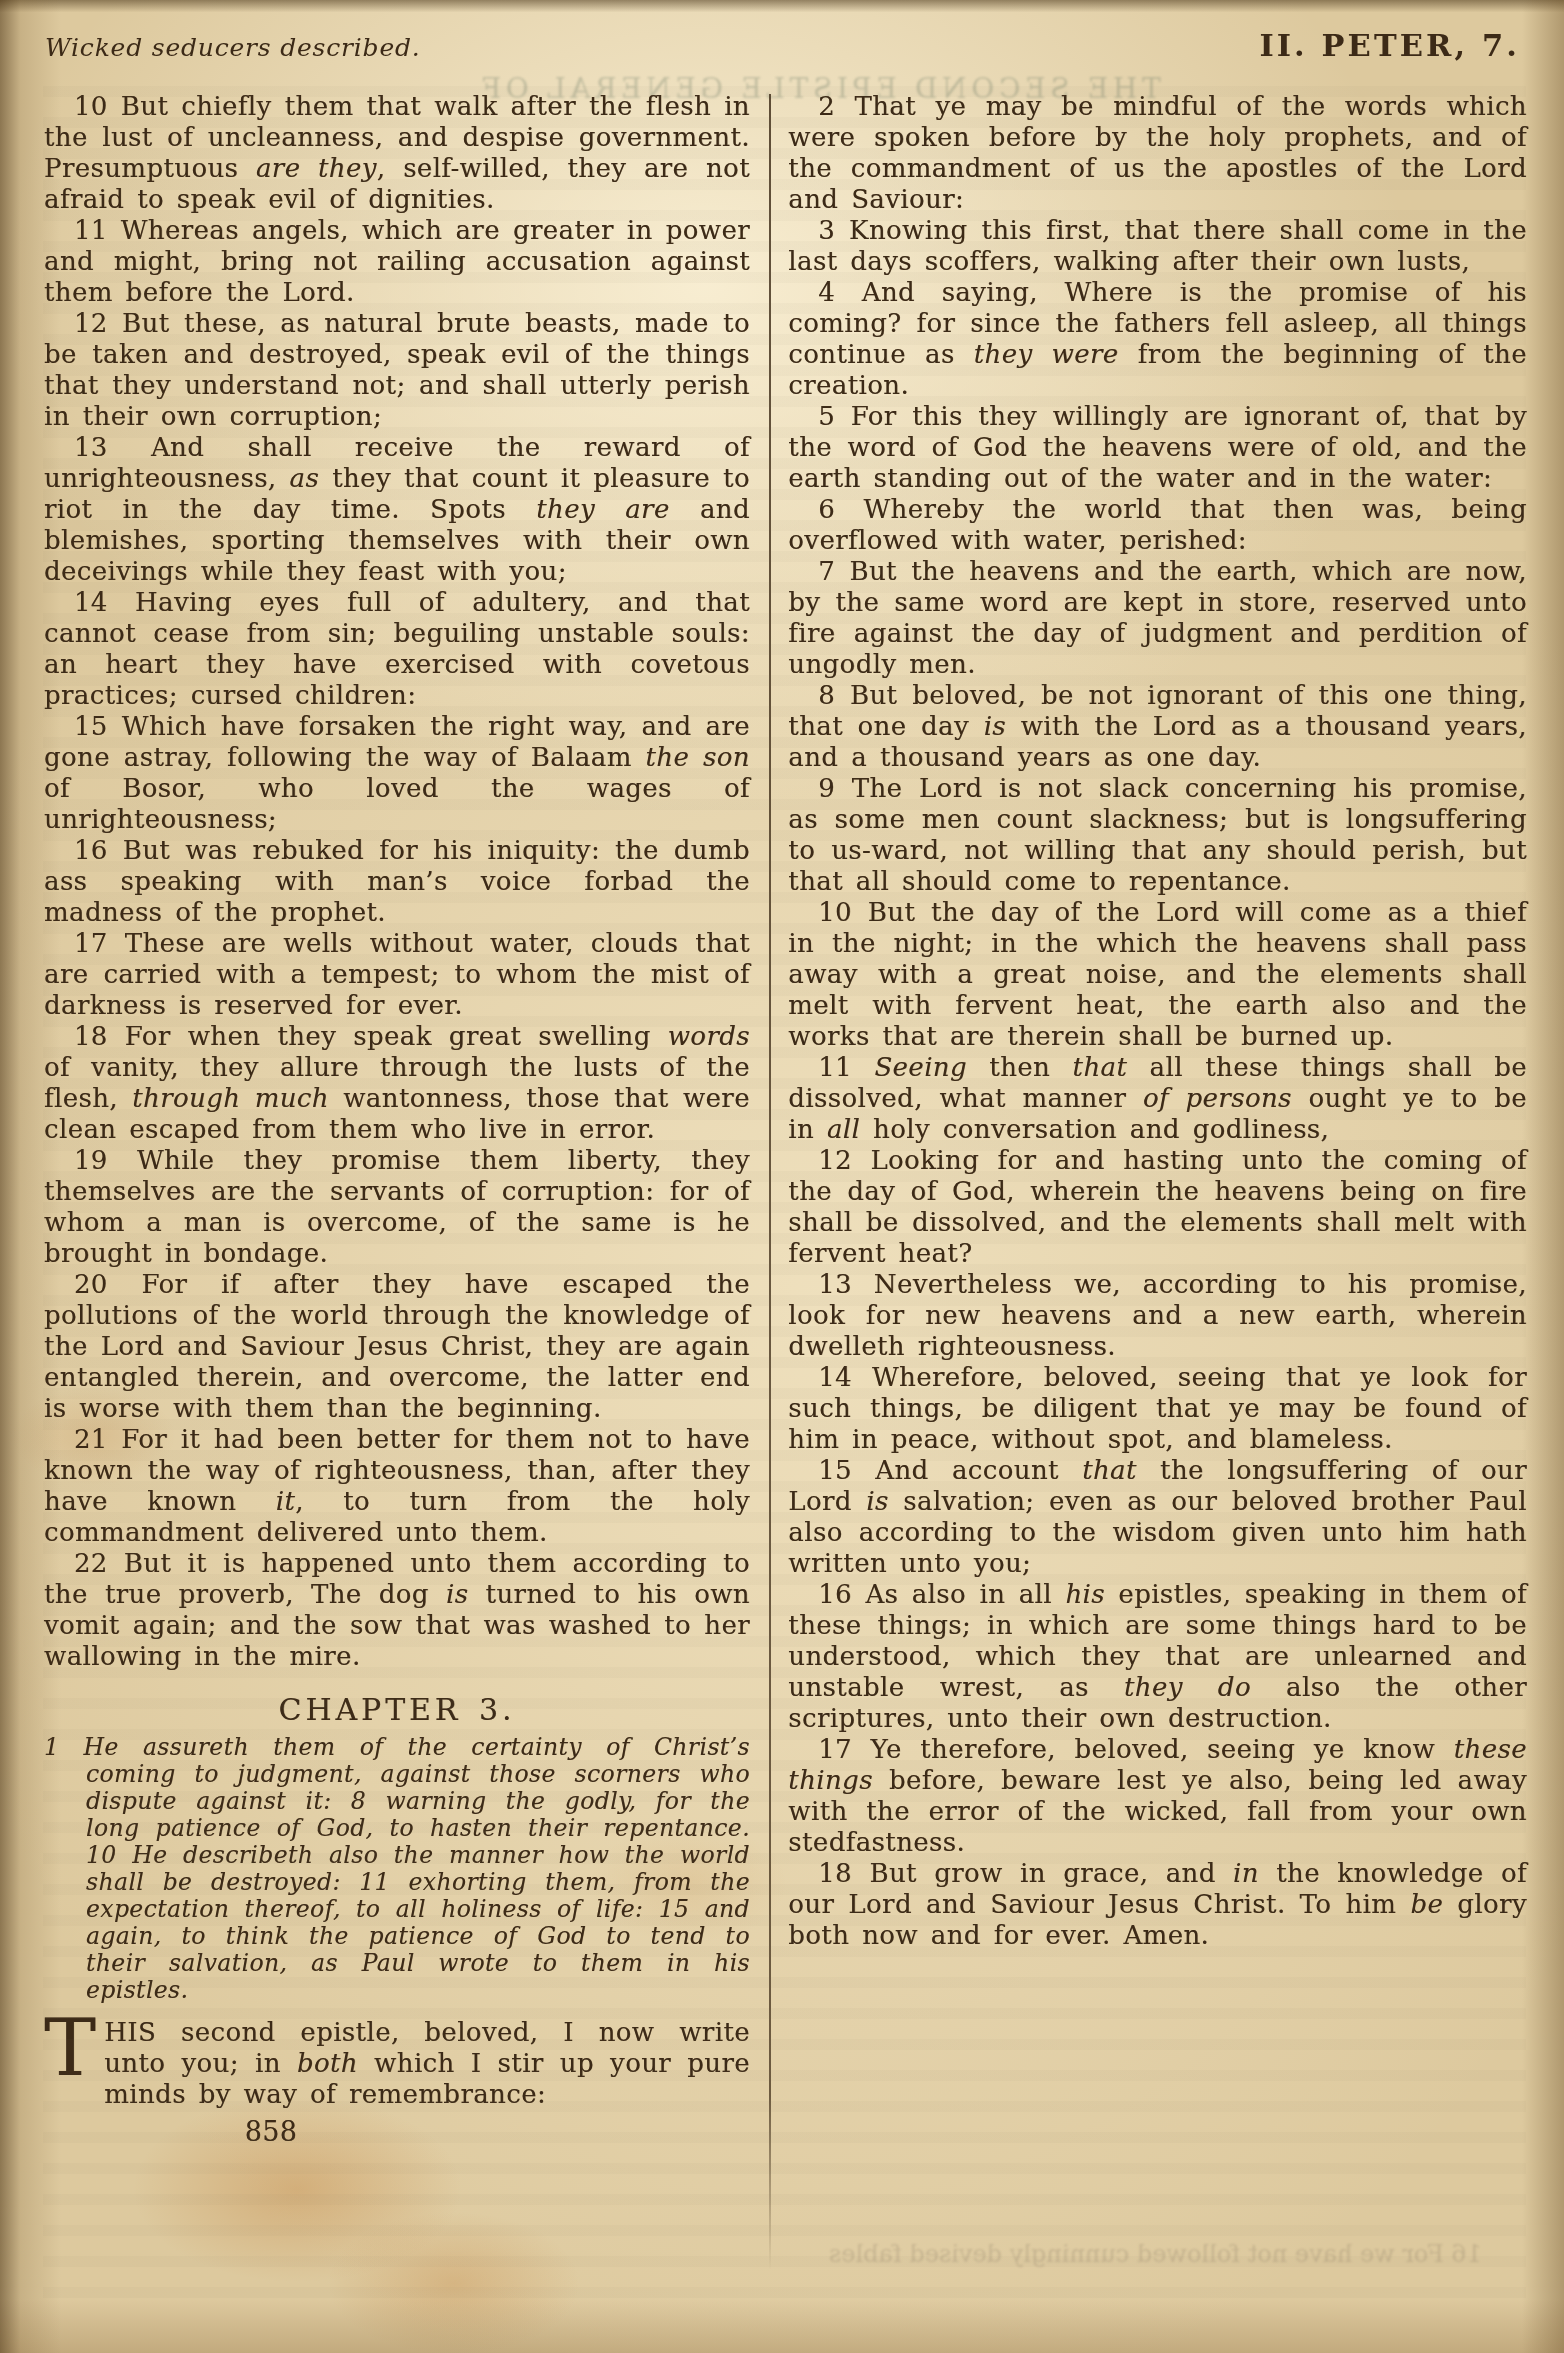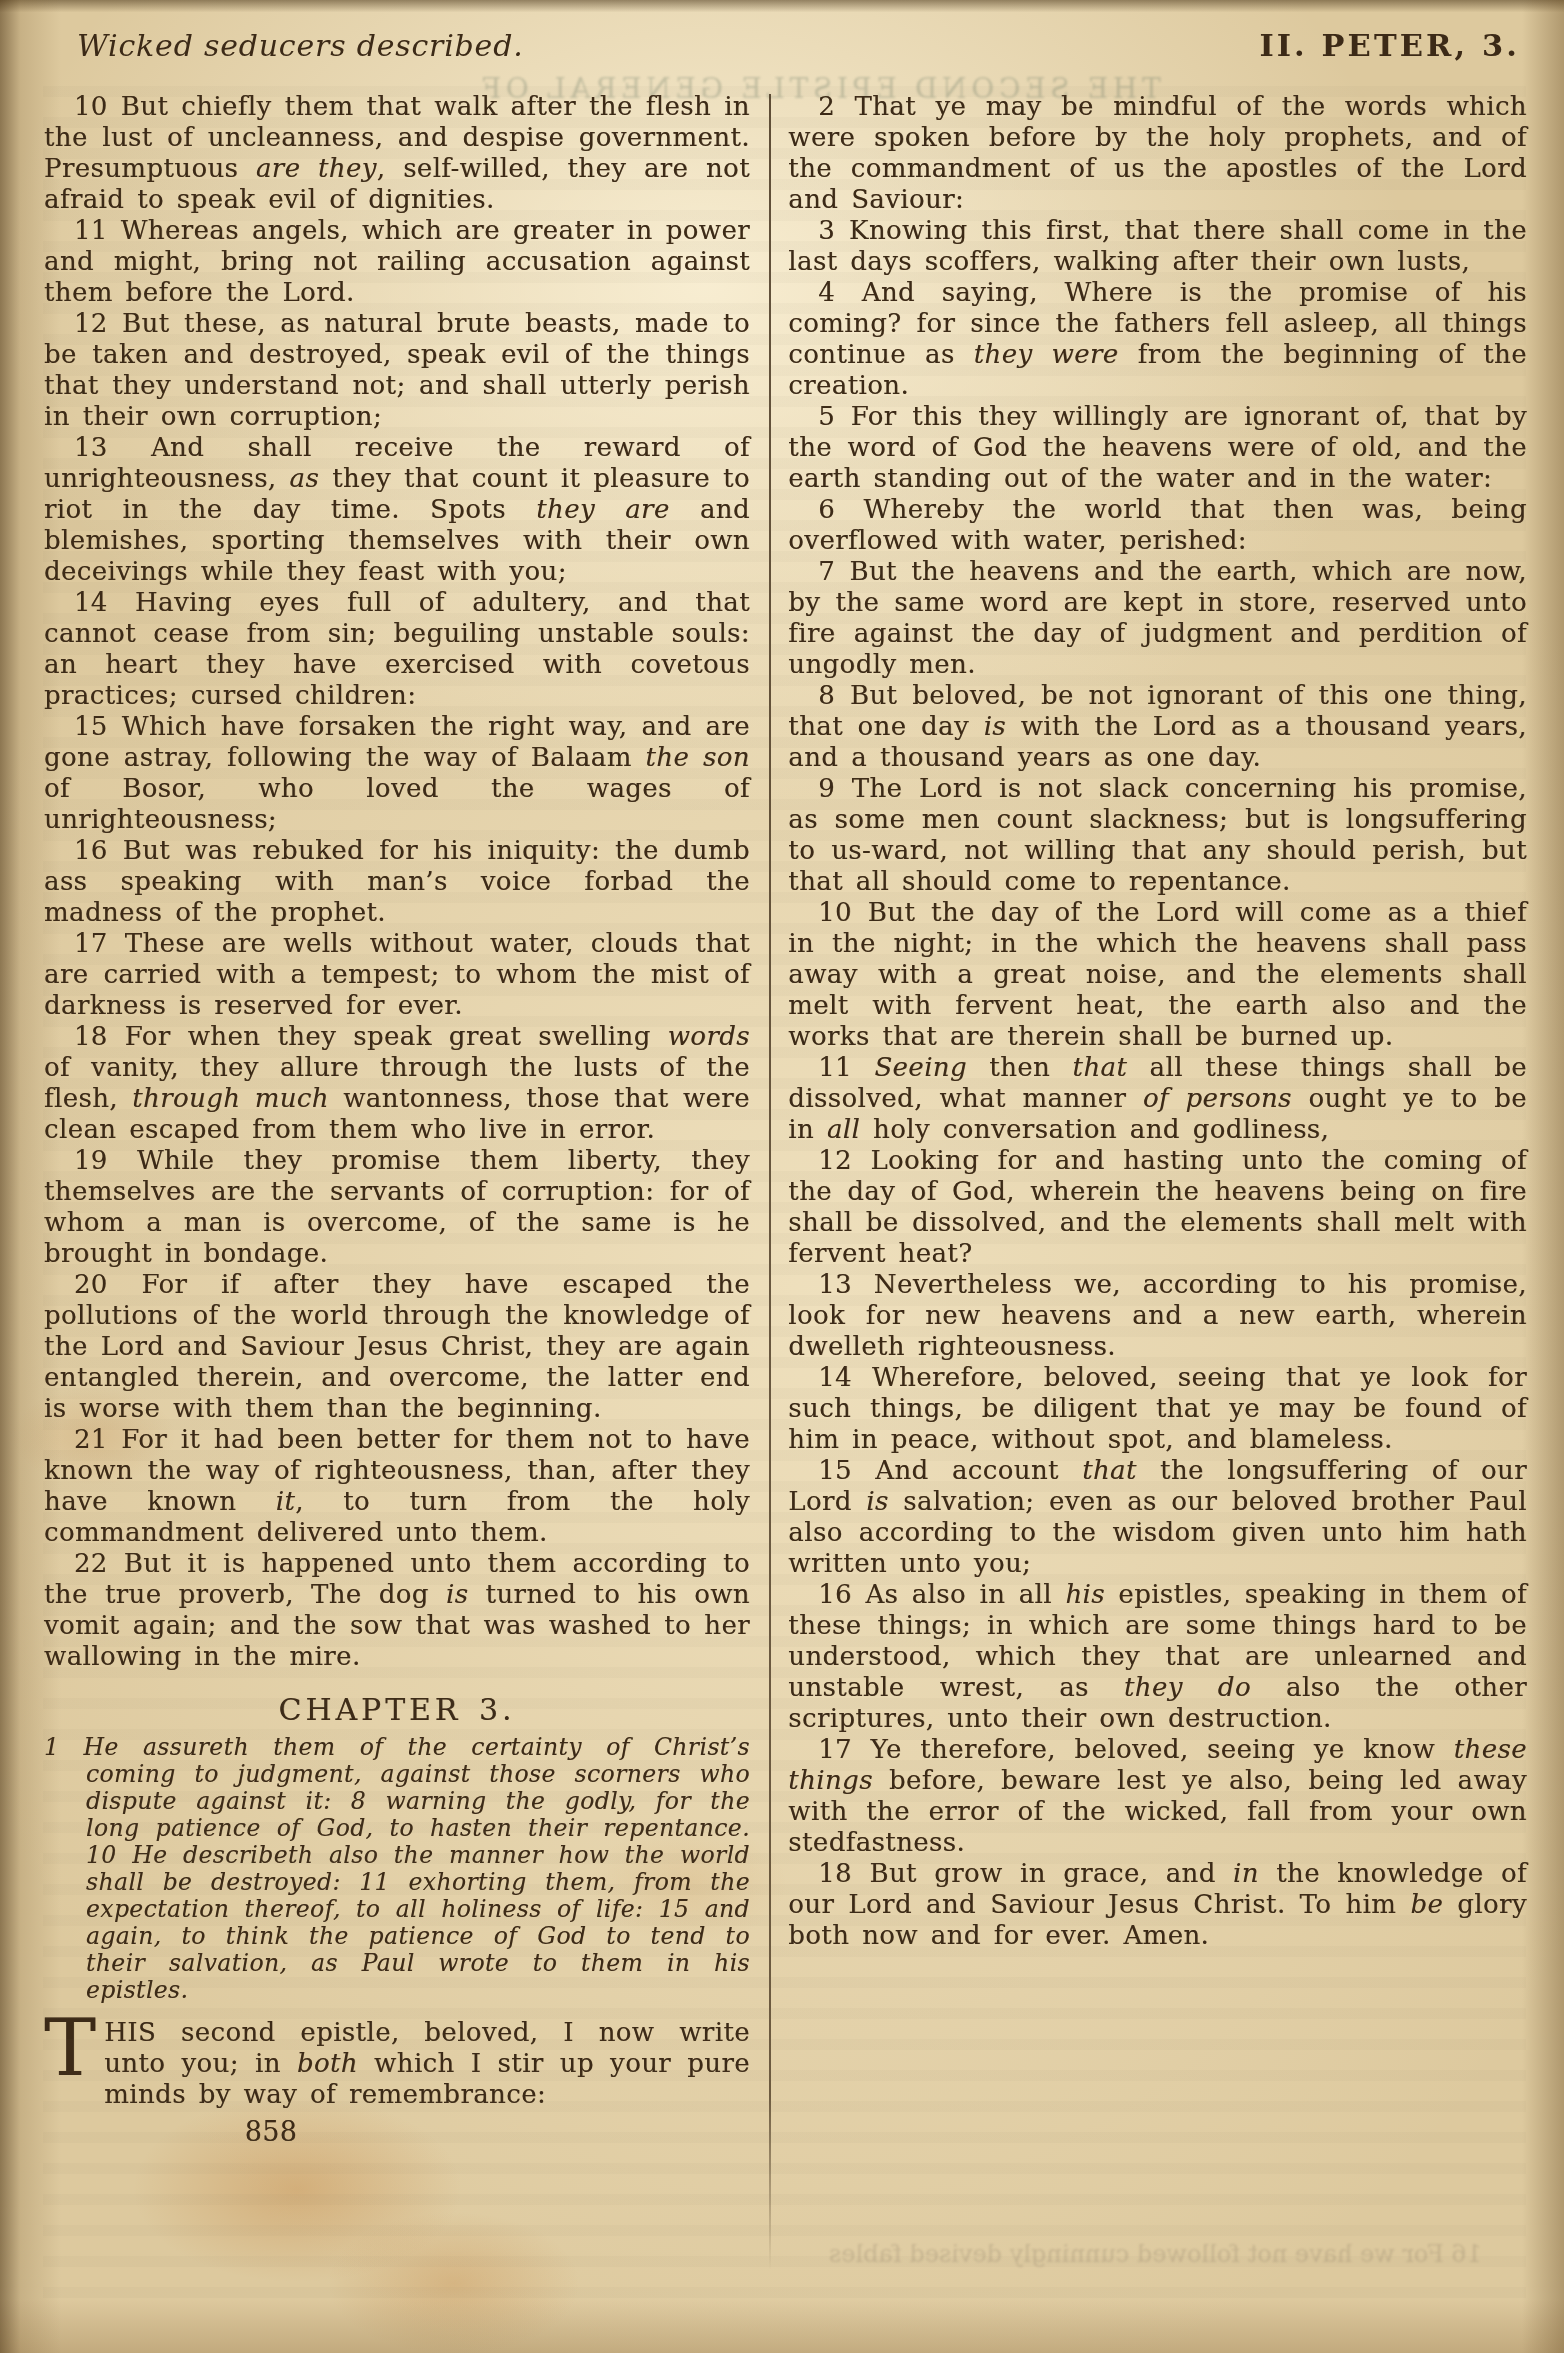--- a/index.html
+++ b/index.html
@@ -25,21 +25,21 @@
   }
   
   .page::after{
     content:"";position:absolute;inset:86px 39px 47px 43px;pointer-events:none;
     background:repeating-linear-gradient(180deg, rgba(120,110,85,0.045) 0 11px, rgba(0,0,0,0) 11px 31px);
   }
   header{
     position:absolute;top:27px;left:45px;right:45px;
     display:flex;justify-content:space-between;align-items:baseline;
   }
-  .h-side{font-style:italic;font-size:30px;letter-spacing:0.8px;margin-left:32px;}
+  .h-side{font-style:italic;font-size:25px;letter-spacing:0.8px;}
   .h-center{font-size:30.5px;letter-spacing:3.1px;font-weight:bold;font-stretch:normal;}
   .columns{
     position:absolute;top:91px;left:44px;right:38px;bottom:23.5px;
     display:flex;align-items:stretch;
   }
   .col{font-size:26px;line-height:31px;text-align:justify;
        letter-spacing:0.015em;word-spacing:0.16em;}
   .col-left{width:706px;flex:none;}
   .col-right{flex:1;}
   .divider{
@@ -78,21 +78,21 @@
 </style>
 </head>
 <body>
 
 <div class="page">
 
   <div class="bleed bleed-top">THE SECOND EPISTLE GENERAL OF</div>
 
   <header>
     <div class="h-side">Wicked seducers described.</div>
-    <div class="h-center">II. PETER, 3.</div>
+    <div class="h-center">II. PETER, 7.</div>
   </header>
 
   <main class="columns">
 
     <section class="col col-left">
       <div id="l-verses">
           <p class="verse">10 But chiefly them that walk after the flesh in the lust of uncleanness, and despise government. Presumptuous <i>are they</i>, self-willed, they are not afraid to speak evil of dignities.</p>
           <p class="verse">11 Whereas angels, which are greater in power and might, bring not railing accusation against them before the Lord.</p>
           <p class="verse">12 But these, as natural brute beasts, made to be taken and destroyed, speak evil of the things that they understand not; and shall utterly perish in their own corruption;</p>
           <p class="verse">13 And shall receive the reward of unrighteousness, <i>as</i> they that count it pleasure to riot in the day time. Spots <i>they are</i> and blemishes, sporting themselves with their own deceivings while they feast with you;</p>

